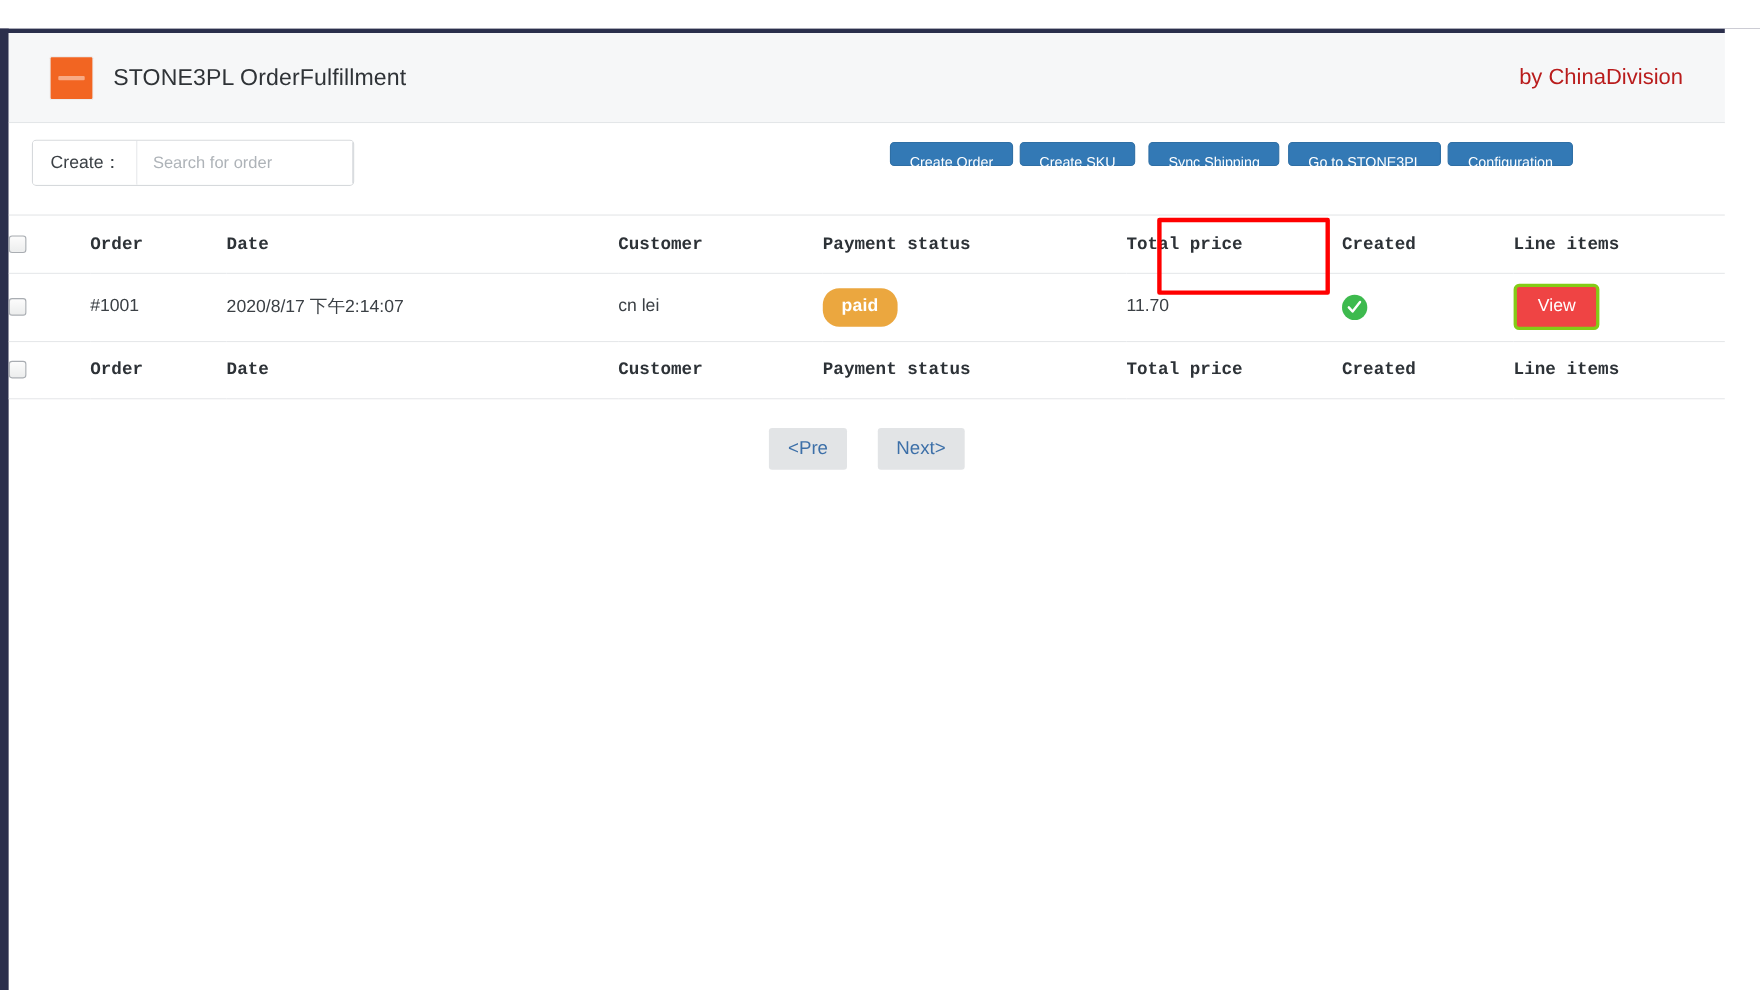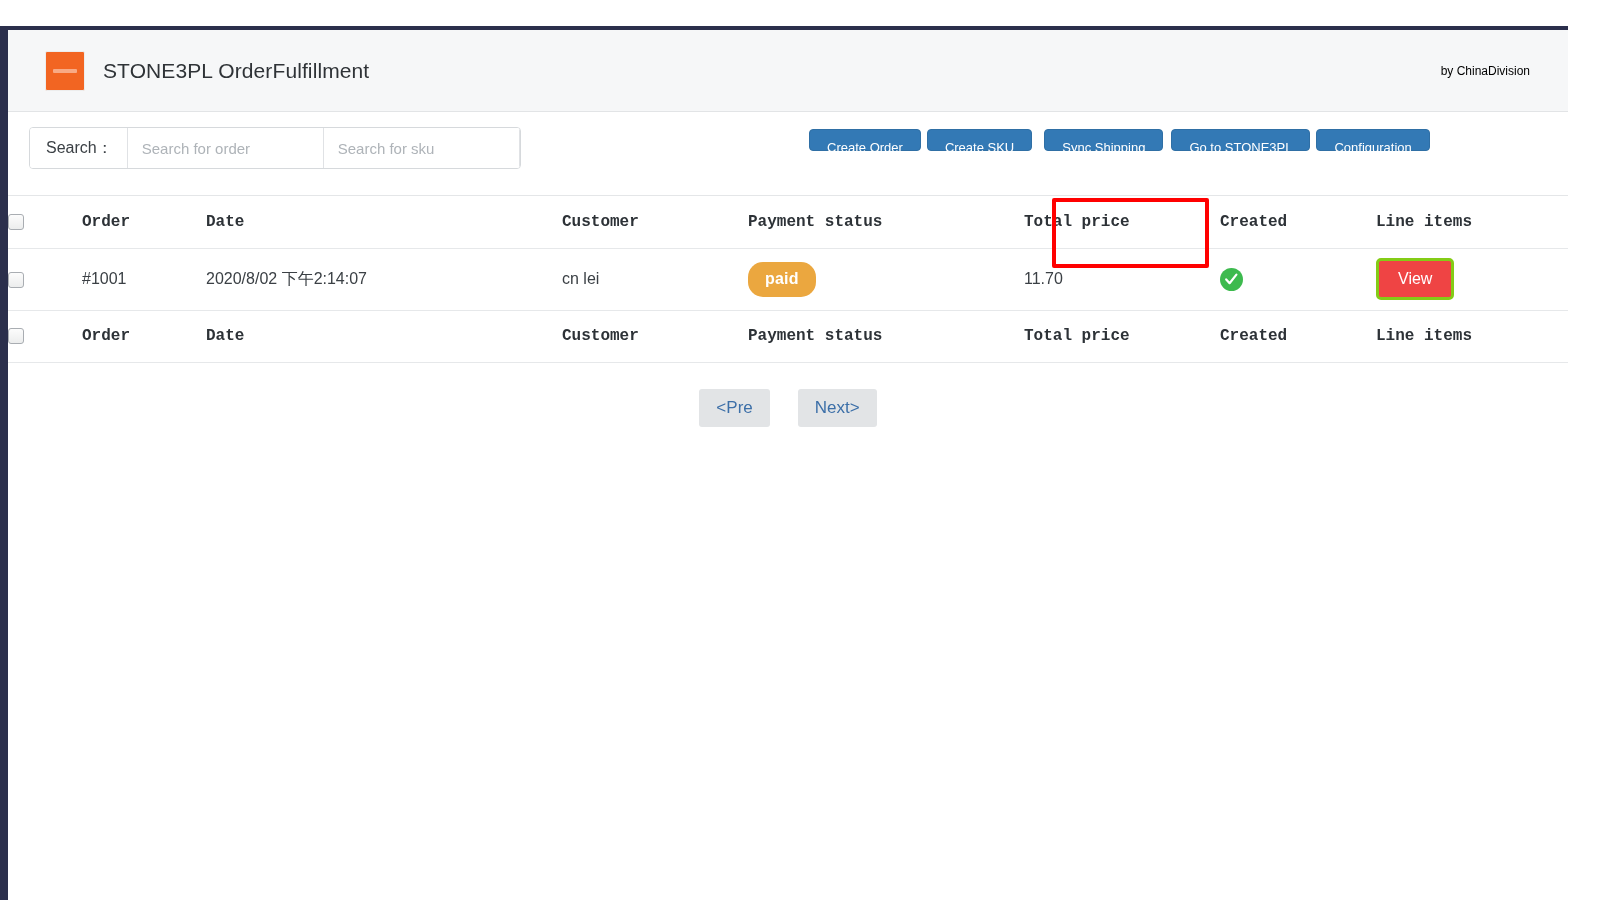--- a/index.html
+++ b/index.html
@@ -89,22 +89,22 @@
     color: #2f3337;
     font-weight: 400;
     letter-spacing: 0.1px;
     white-space: nowrap;
   }
   .header-credit {
     position: absolute;
     right: 38px;
     top: 50%;
     transform: translateY(-50%);
-    font-size: 12px;
-    color: #000000;
+    font-size: 20px;
+    color: #b91c1c;
     white-space: nowrap;
   }
 
   
   .toolbar {
     position: relative;
     height: 83px;
     background: #ffffff;
     border-bottom: 1px solid #e4e6e8;
   }
@@ -308,23 +308,22 @@
           <span class="logo-mark"></span>
         </div>
         <div class="brand-title">STONE3PL OrderFulfillment</div>
       </div>
       <div class="header-credit">by ChinaDivision</div>
     </div>
 
     <div class="toolbar">
 
       <div class="search-group">
-        <div class="search-label">Search：</div>
+        <div class="search-label">Create：</div>
         <input class="search-input order" type="text" placeholder="Search for order" style="">
-        <input class="search-input sku" type="text" placeholder="Search for sku" style="">
       </div>
 
       <div class="btn-row">
         <button class="tb-btn">Create Order</button>
         <button class="tb-btn">Create SKU</button>
         <button class="tb-btn sync">Sync Shipping</button>
         <button class="tb-btn">Go to STONE3PL</button>
         <button class="tb-btn">Configuration</button>
       </div>
 
@@ -358,21 +357,21 @@
             <th>Line items</th>
           </tr>
         </thead>
 
         <tbody>
           <tr class="data-row">
             <td class="cell-pad-chk">
               <span class="chk"></span>
             </td>
             <td>#1001</td>
-            <td>2020/8/02 下午2:14:07</td>
+            <td>2020/8/17 下午2:14:07</td>
             <td>cn lei</td>
             <td>
               <span class="badge-paid">paid</span>
             </td>
             <td>11.70</td>
             <td>
               <span class="created-ok">
                 <svg width="15" height="15" viewBox="0 0 15 15" aria-hidden="true">
                   <path d="M2.2 7.4 L5.6 11.2 L12.4 2.6" fill="none" stroke="#ffffff" stroke-width="2.2" stroke-linecap="round" stroke-linejoin="round"></path>
                 </svg>

